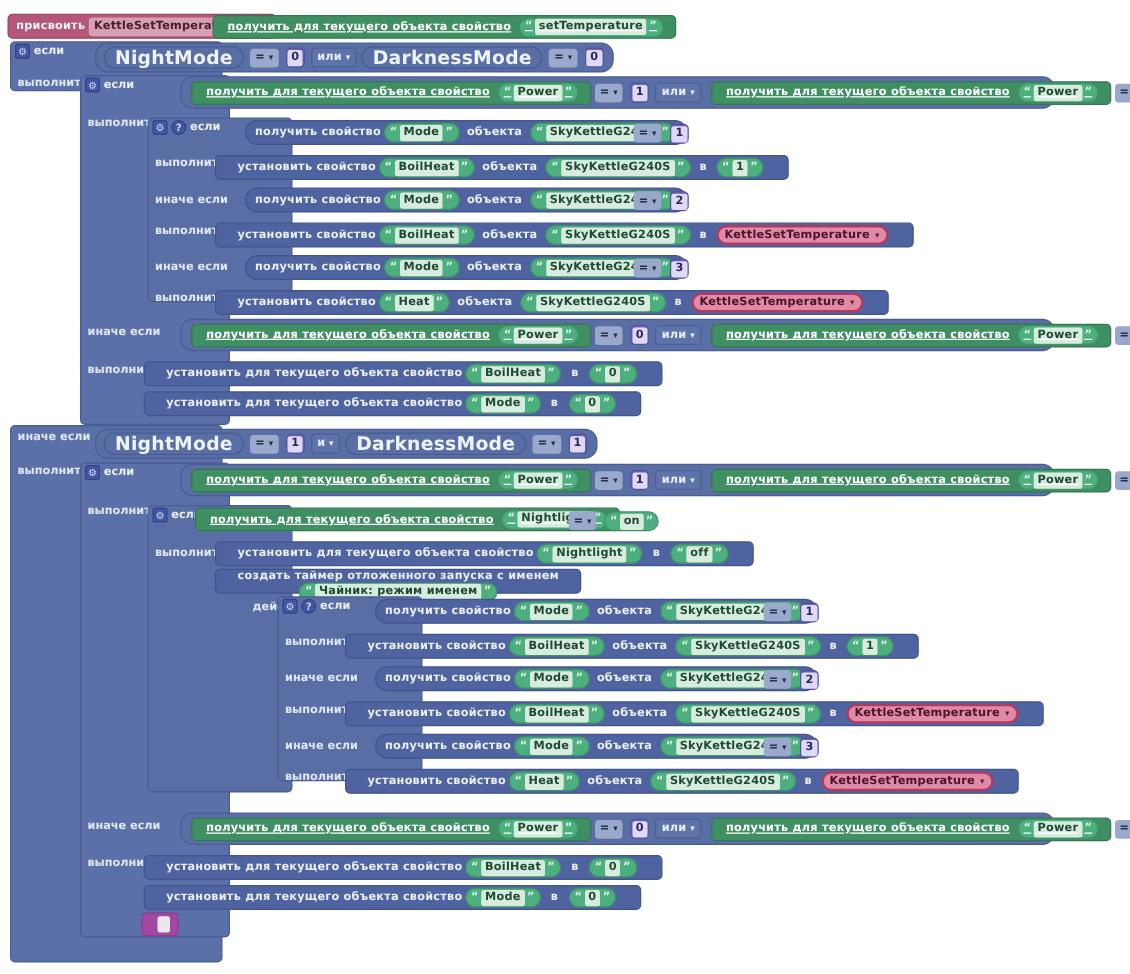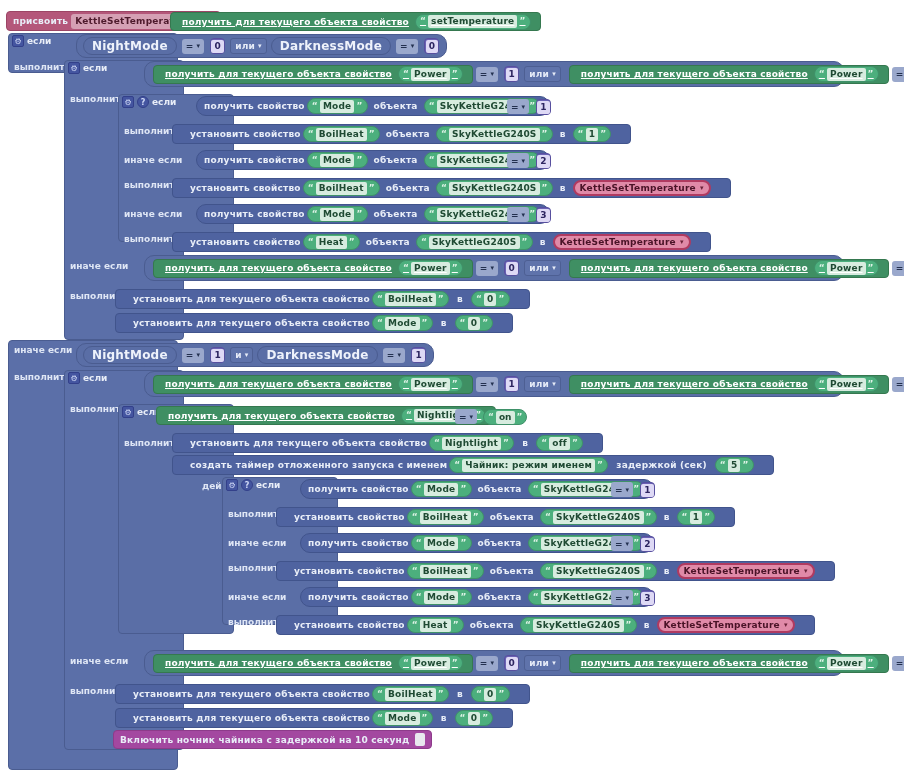--- a/index.html
+++ b/index.html
@@ -120,21 +120,21 @@
     border:1px solid #4d5f93; border-radius:3px;
     height:16px; padding:0 4px; margin:0 2px;
     font-size:9px; font-weight:bold;
   }
   .logdd .car { font-size:7px; }
   
   .varname {
     display:inline-flex; align-items:center;
     background:#5a6ea6; border:1px solid #4a5c90;
     border-radius:10px; height:18px; padding:0 8px; margin:0 2px;
-    color:#eef2fb; font-size:12px; font-weight:bold;
+    color:#eef2fb; font-size:15px; font-weight:bold;
   }
   
   .gear-icon, .help-icon {
     display:inline-flex; align-items:center; justify-content:center;
     width:12px; height:12px; border-radius:2px;
     background:#4455a0; border:1px solid #33408a;
     color:#cfd8f5; font-size:8px; font-weight:bold; margin-right:3px;
   }
   .help-icon { border-radius:50%; }
   .label-left { color:#dfe6f5; font-size:9px; font-weight:bold; padding:0 6px; }
@@ -539,21 +539,21 @@
       <span class="q">”</span>
     </span>
     <span class="lbl" style="padding:0 6px;">в</span>
     <span class="strlit">
       <span class="q">“</span>
       <span class="v">off</span>
       <span class="q">”</span>
     </span>
   </div>
 
-  <div class="blk stmt" style="left:172px; top:455px; height:20px;">
+  <div class="blk stmt" style="left:172px; top:455px; height:20px;flex-direction:column;">
     <span class="lbl">создать таймер отложенного запуска с именем</span>
     <span class="strlit">
       <span class="q">“</span>
       <span class="v">Чайник: режим именем</span>
       <span class="q">”</span>
     </span>
     <span class="lbl" style="padding:0 6px;">задержкой (сек)</span>
     <span class="strlit">
       <span class="q">“</span>
       <span class="v">5</span>
@@ -761,17 +761,16 @@
     </span>
     <span class="lbl" style="padding:0 6px;">в</span>
     <span class="strlit">
       <span class="q">“</span>
       <span class="v">0</span>
       <span class="q">”</span>
     </span>
   </div>
 
   <div class="blk proc" style="left:113px; top:730px; height:19px;">
-    <span class="lbl">Включить ночник чайника с задержкой на 10 секунд</span>
     <span style="display:inline-block;width:10px;height:13px;background:#e8e8ee;border-radius:2px;margin-left:6px;"></span>
   </div>
 
 </div>
 
 </body></html>

